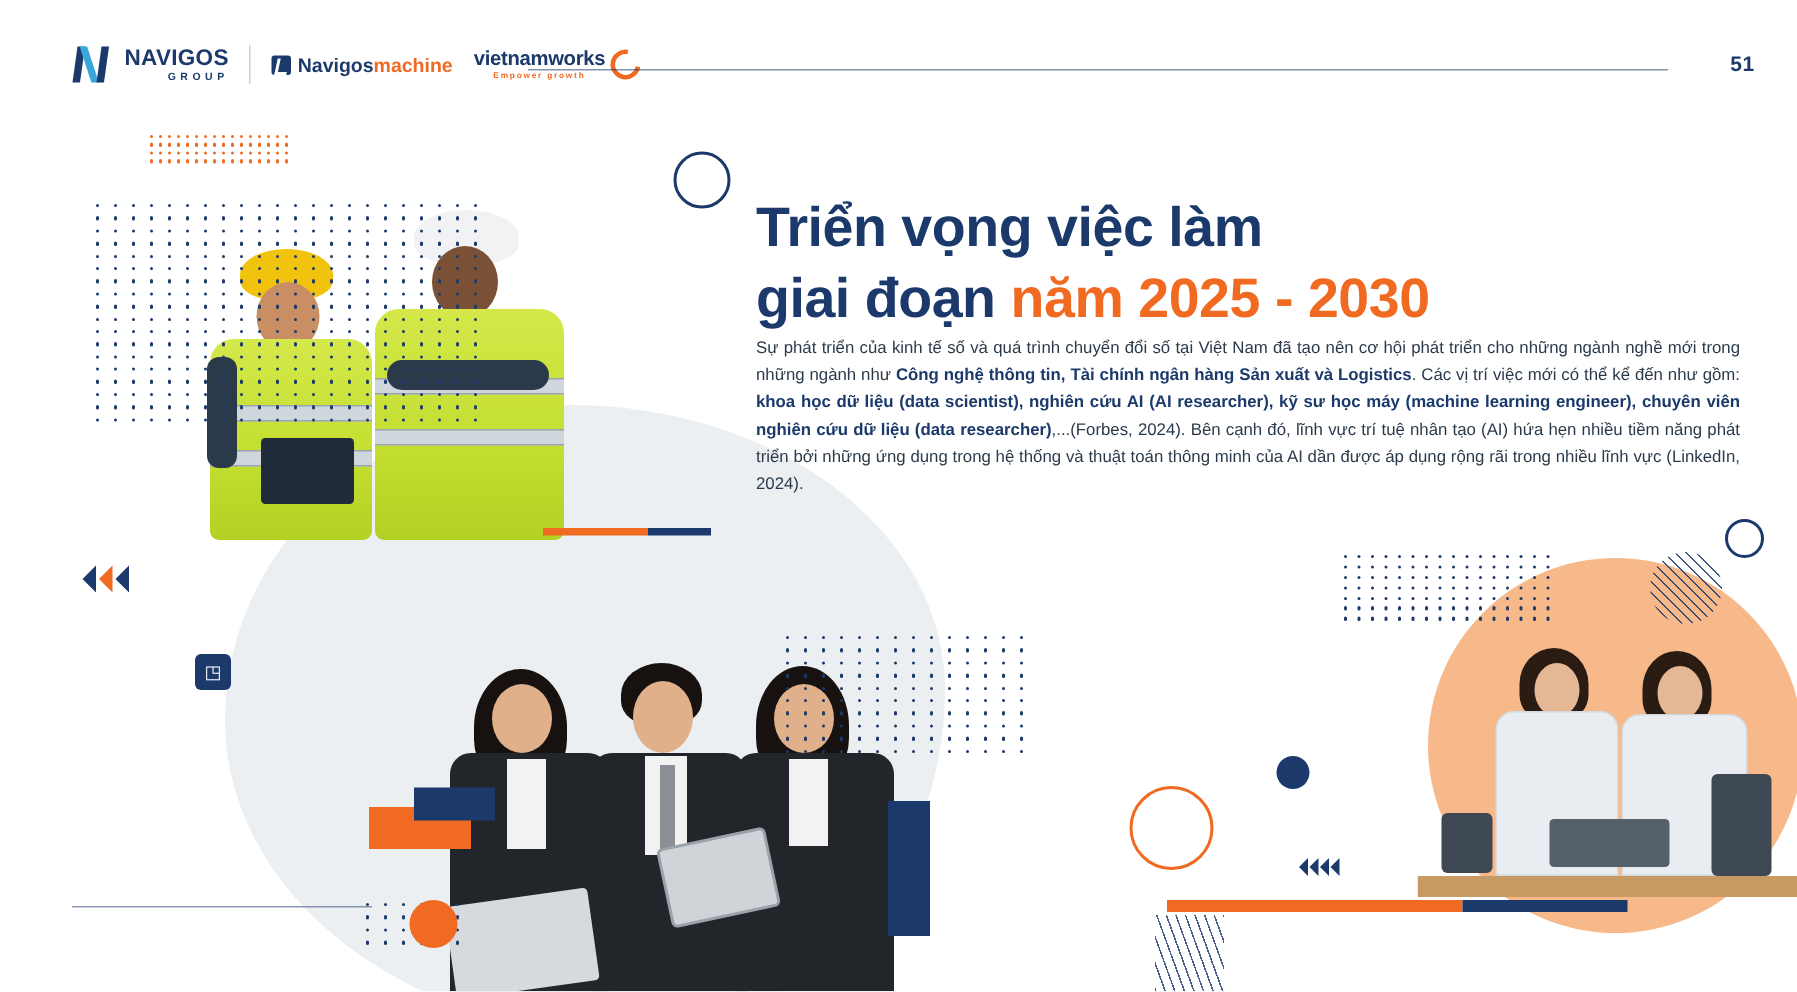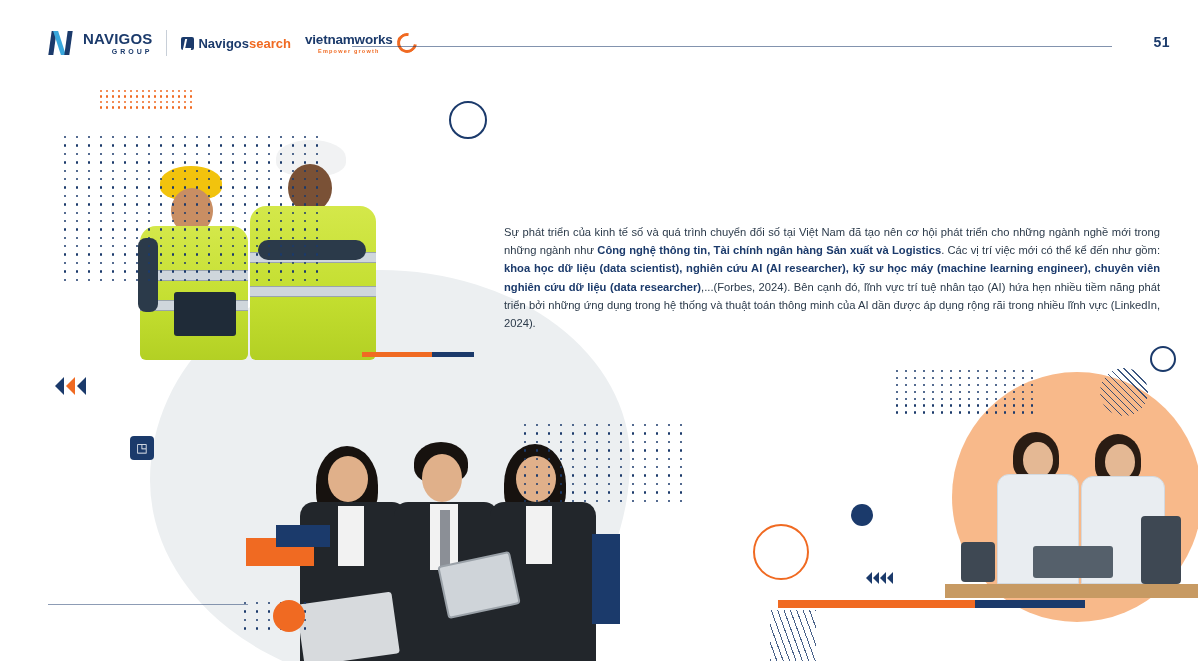--- a/index.html
+++ b/index.html
@@ -1324,33 +1324,39 @@
       </div>
       <div class="ng-text">
         <div class="t1">NAVIGOS</div>
         <div class="t2">GROUP</div>
       </div>
     </div>
     <div class="divider-v"></div>
     <div class="nsearch">
       <div class="sq"></div>
       <div class="nm">
-        <span>Navigos</span><span class="orange">search</span>
+        <span>Navigos</span><span class="orange">machine</span>
       </div>
     </div>
     <div class="vnw">
       <div>
         <span class="vtxt">vietnamworks</span>
         <span class="vsub">Empower growth</span>
       </div>
       <div class="vnw-ring"></div>
     </div>
   </div>
 
   <div class="header-rule"></div>
   <div class="page-number">51</div>
 
+  <h1 class="title">
+    <span>Triển vọng việc làm</span>
+    <span class="line2">
+      <span>giai đoạn </span><span class="accent">năm 2025 - 2030</span>
+    </span>
+  </h1>
 
   <p class="body-text">
     <span>Sự phát triển của kinh tế số và quá trình chuyển đổi số tại Việt Nam đã tạo nên cơ hội phát triển cho những ngành nghề mới trong những ngành như </span><b>Công nghệ thông tin, Tài chính ngân hàng Sản xuất và Logistics</b><span>. Các vị trí việc mới có thể kể đến như gồm: </span><b>khoa học dữ liệu (data scientist), nghiên cứu AI (AI researcher), kỹ sư học máy (machine learning engineer), chuyên viên nghiên cứu dữ liệu (data researcher)</b><span>,...(Forbes, 2024). Bên cạnh đó, lĩnh vực trí tuệ nhân tạo (AI) hứa hẹn nhiều tiềm năng phát triển bởi những ứng dụng trong hệ thống và thuật toán thông minh của AI dần được áp dụng rộng rãi trong nhiều lĩnh vực (LinkedIn, 2024).</span>
   </p>
 
 </div>
 
 </body></html>

